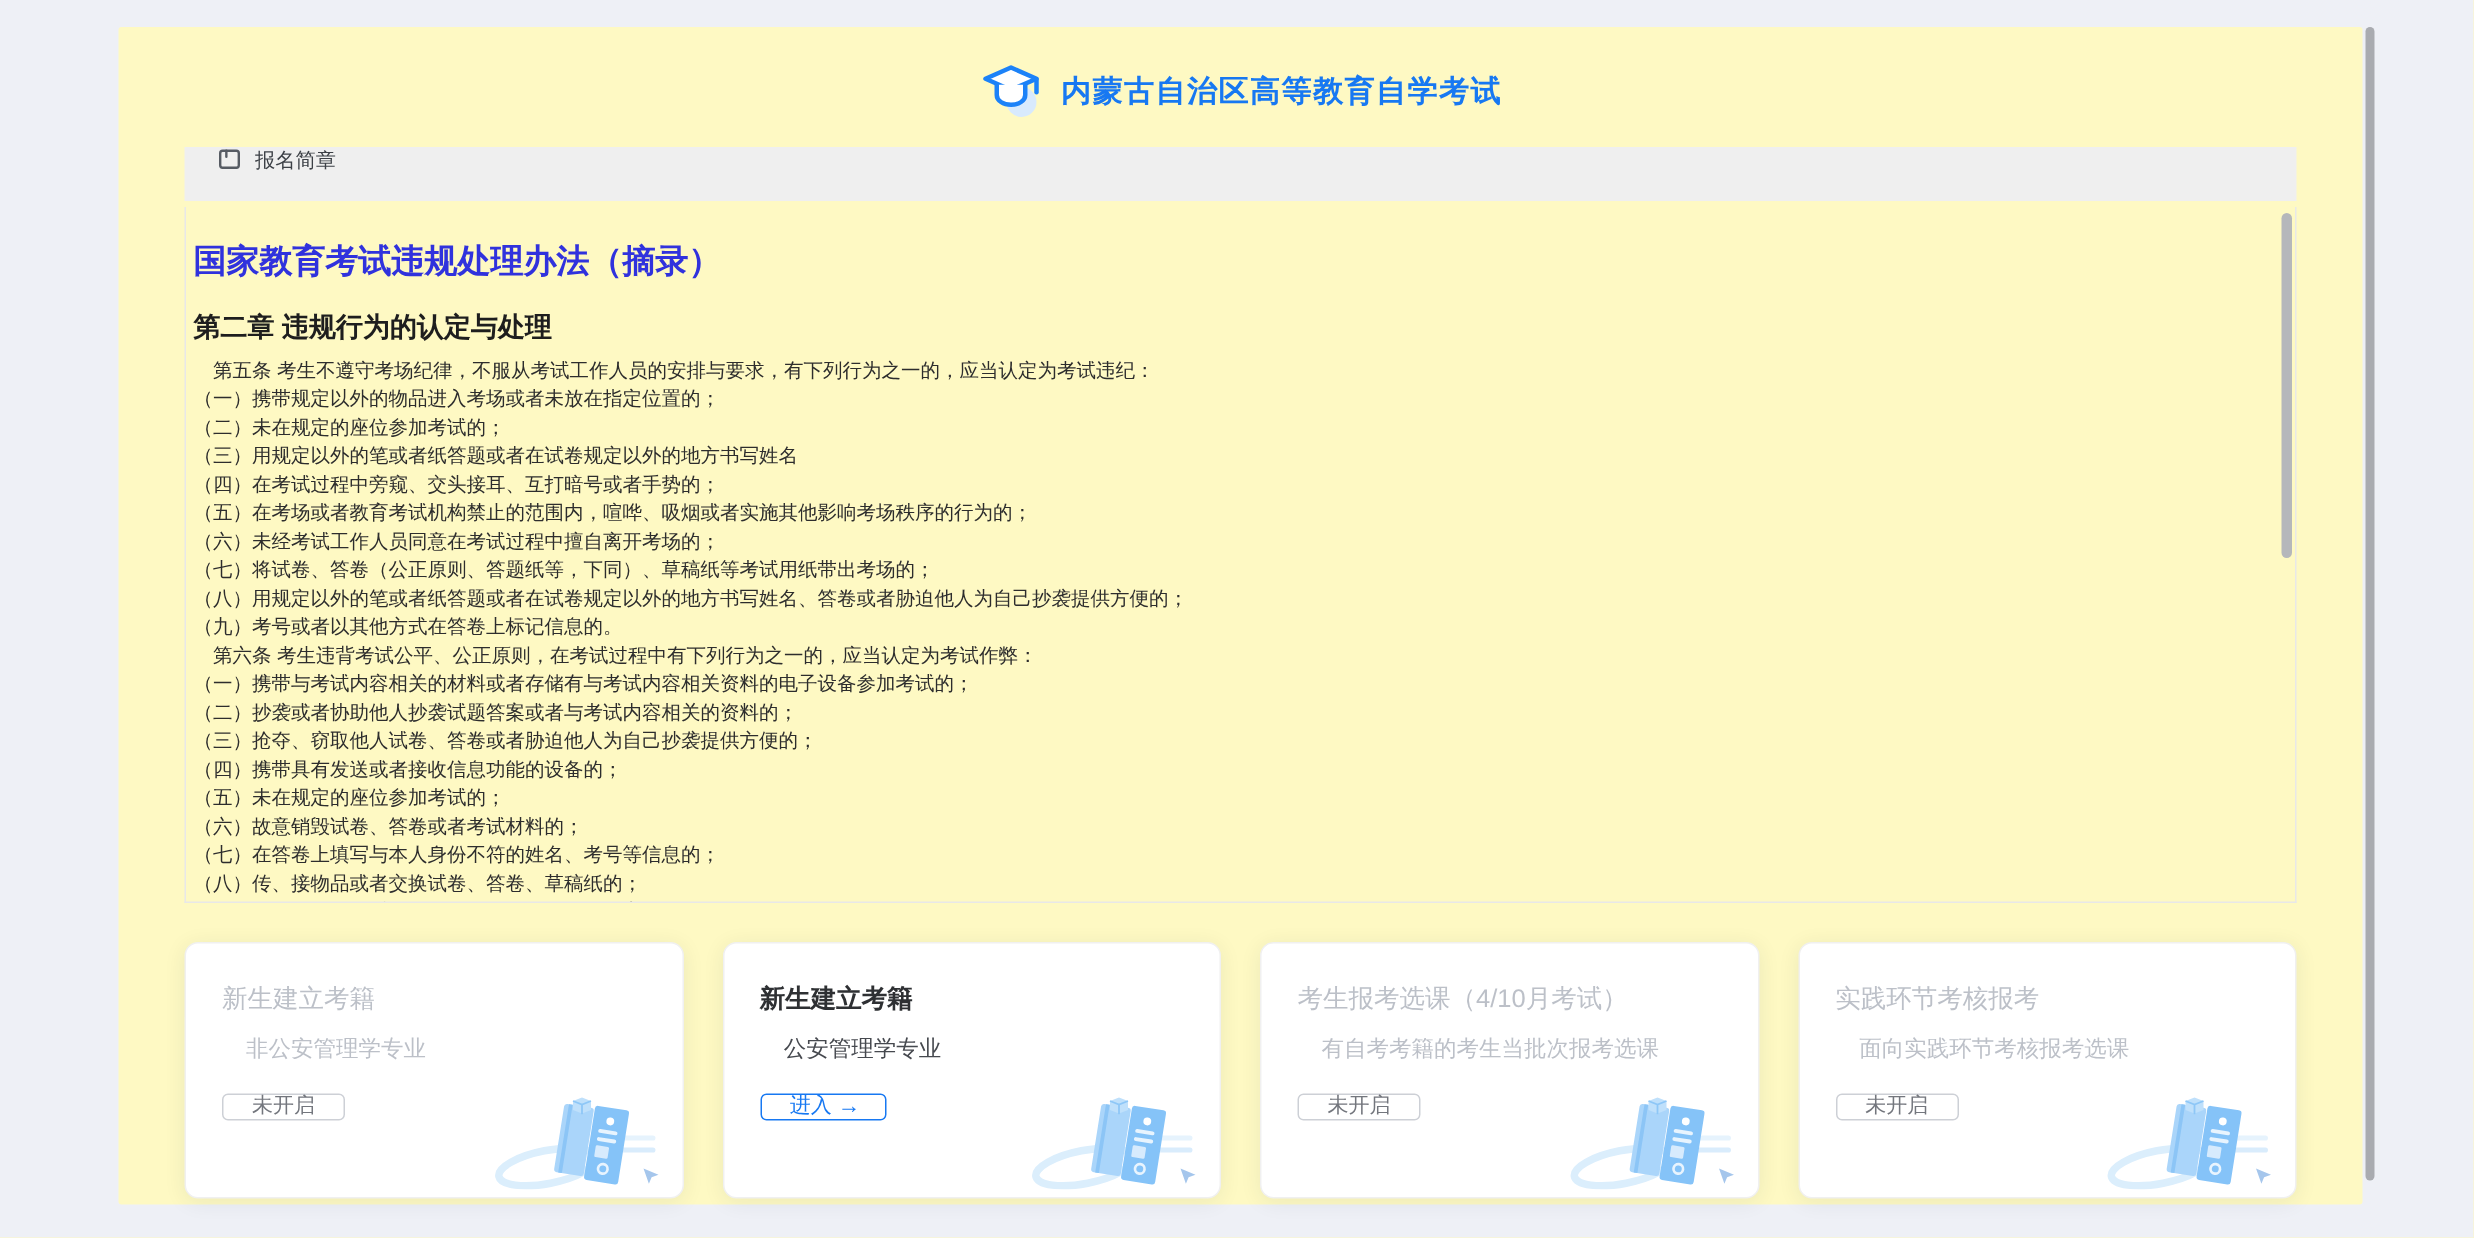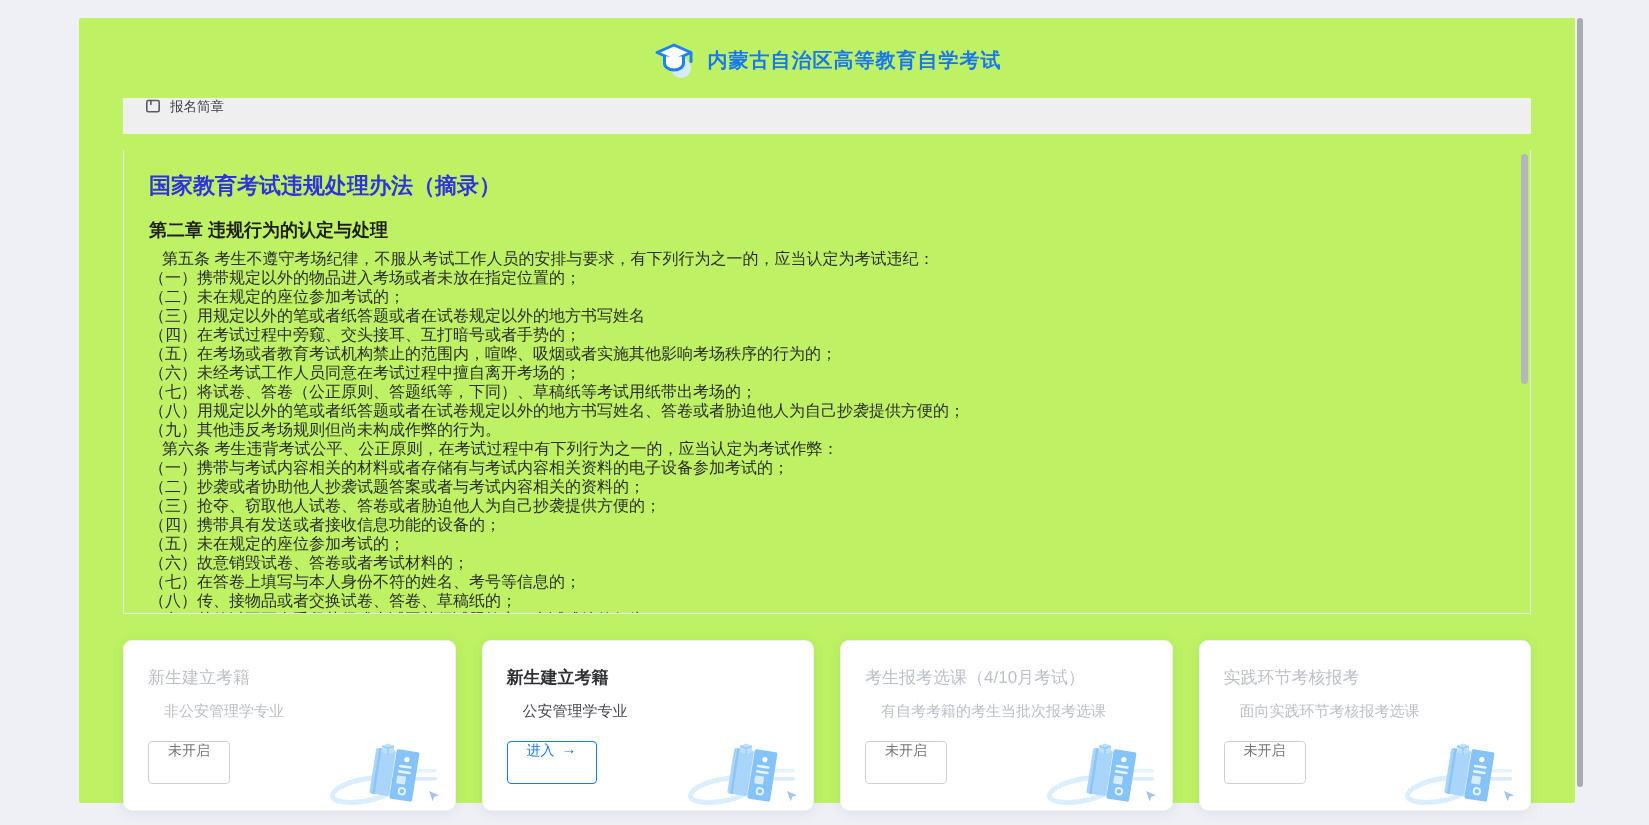--- a/index.html
+++ b/index.html
@@ -4,62 +4,62 @@
 <style>
   * { box-sizing: border-box; }
   html,body { margin:0; padding:0; }
   body {
     width:1649px; height:825px; position:relative; overflow:hidden;
     background:#eef0f6;
     font-family:"Liberation Sans","DejaVu Sans",sans-serif;
   }
   .container {
     position:absolute; left:79px; top:18px; width:1496px; height:785px;
-    background:#bef264; border-radius:2px;
+    background:#fef9c3; border-radius:2px;
   }
   
   .header { height:80px; display:flex; align-items:center; justify-content:center; gap:13px; padding-top:4px; }
   .logo { width:42px; height:38px; display:inline-block; }
   .header-title { font-size:20px; font-weight:700; color:#1778f2; letter-spacing:1px; }
   
   .tabbar {
     margin:0 44px; height:36px; background:#efefef; display:flex; 
     padding:0 22px; gap:9px;
   }
   .tab-icon { width:16px; height:16px; display:inline-block; }
   .tab-label { font-size:13.5px; color:#3c4046; }
   
   .doc {
-    margin:16px 44px; height:464px; border:1px solid #e8e8e8; border-top:none;
-    position:relative; overflow:hidden; padding-left:25px;
+    margin:4px 44px; height:464px; border:1px solid #e8e8e8; border-top:none;
+    position:relative; overflow:hidden; padding-left:5px;
   }
   .doc-title { margin:21px 0 17px 0; font-size:22px; font-weight:700; color:#3032dd; }
   .doc-chapter { margin:0 0 7px 0; font-size:18px; font-weight:700; color:#1e1e1e; }
-  .doc-line { margin:0; font-size:16px; line-height:19px; color:#2d2d2d; }
+  .doc-line { margin:0; font-size:13px; line-height:19px; color:#2d2d2d; }
   .doc-line.indent { padding-left:13px; }
   .doc-scrollbar {
     position:absolute; right:2px; top:4px; width:7px; height:230px;
     background:#b5b7bb; border-radius:4px;
   }
   
   .cards { margin:26px 44px 0 44px; display:flex; gap:26px; }
   .card {
     flex:1; height:171px; background:#fff; border:1px solid #f0f0f0; border-radius:9px;
     box-shadow:0 2px 14px rgba(31,45,61,0.08);
     padding:25px 0 0 24px; position:relative; overflow:hidden;
   }
   .card-title { font-size:17px; font-weight:500; color:#bcc0c8; }
   .card.enabled .card-title { color:#2e3033; font-weight:600; }
   .card-subtitle { margin-top:13px; font-size:15px; color:#bcc0c8;margin-left:16px; }
   .card.enabled .card-subtitle { color:#46494f; }
   .card-button {
-    margin-top:20px; height:43px; padding:0 19px; background:#fff;
+    margin-top:20px; height:18px; padding:0 19px; background:#fff;
     border:1px solid #cdd0d6; border-radius:4px; font-size:14px; color:#73767d;
-    display:inline-flex; align-items:flex-start; gap:7px; cursor:default;
-    font-family:Liberation Serif, serif;
+    display:inline-flex; align-items:flex-end; gap:7px; cursor:default;
+    font-family:Liberation Mono, monospace;
   }
   .card.enabled .card-button { border-color:#1778f2; color:#1778f2; cursor:pointer; }
   .card:not(.enabled) .arrow { display:none; }
   .arrow { font-size:15px; line-height:1; }
   .card-illustration { position:absolute; right:10px; bottom:5px; width:120px; height:64px; }
   
   .page-scrollbar {
     position:absolute; left:1577px; top:18px; width:6px; height:769px;
     background:#a9abb0; border-radius:3px;
   }
@@ -107,21 +107,21 @@
         <p class="doc-line">（四）在考试过程中旁窥、交头接耳、互打暗号或者手势的；</p>
 
         <p class="doc-line">（五）在考场或者教育考试机构禁止的范围内，喧哗、吸烟或者实施其他影响考场秩序的行为的；</p>
 
         <p class="doc-line">（六）未经考试工作人员同意在考试过程中擅自离开考场的；</p>
 
         <p class="doc-line">（七）将试卷、答卷（公正原则、答题纸等，下同）、草稿纸等考试用纸带出考场的；</p>
 
         <p class="doc-line">（八）用规定以外的笔或者纸答题或者在试卷规定以外的地方书写姓名、答卷或者胁迫他人为自己抄袭提供方便的；</p>
 
-        <p class="doc-line">（九）其他违反考场规则但尚未构成作弊的行为。</p>
+        <p class="doc-line">（九）考号或者以其他方式在答卷上标记信息的。</p>
 
         <p class="doc-line indent">第六条 考生违背考试公平、公正原则，在考试过程中有下列行为之一的，应当认定为考试作弊：</p>
 
         <p class="doc-line">（一）携带与考试内容相关的材料或者存储有与考试内容相关资料的电子设备参加考试的；</p>
 
         <p class="doc-line">（二）抄袭或者协助他人抄袭试题答案或者与考试内容相关的资料的；</p>
 
         <p class="doc-line">（三）抢夺、窃取他人试卷、答卷或者胁迫他人为自己抄袭提供方便的；</p>
 
         <p class="doc-line">（四）携带具有发送或者接收信息功能的设备的；</p>

